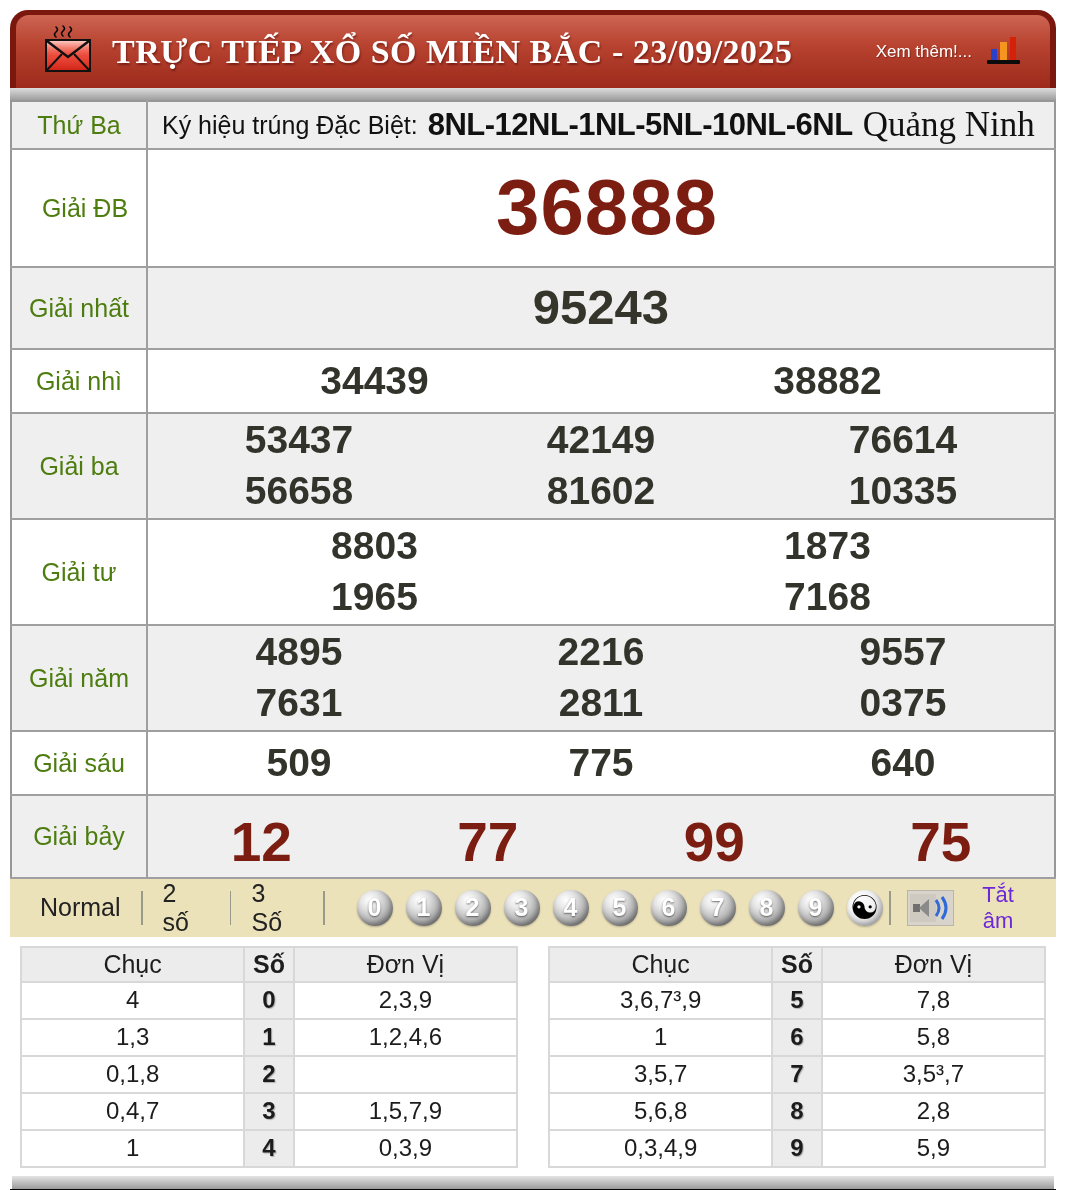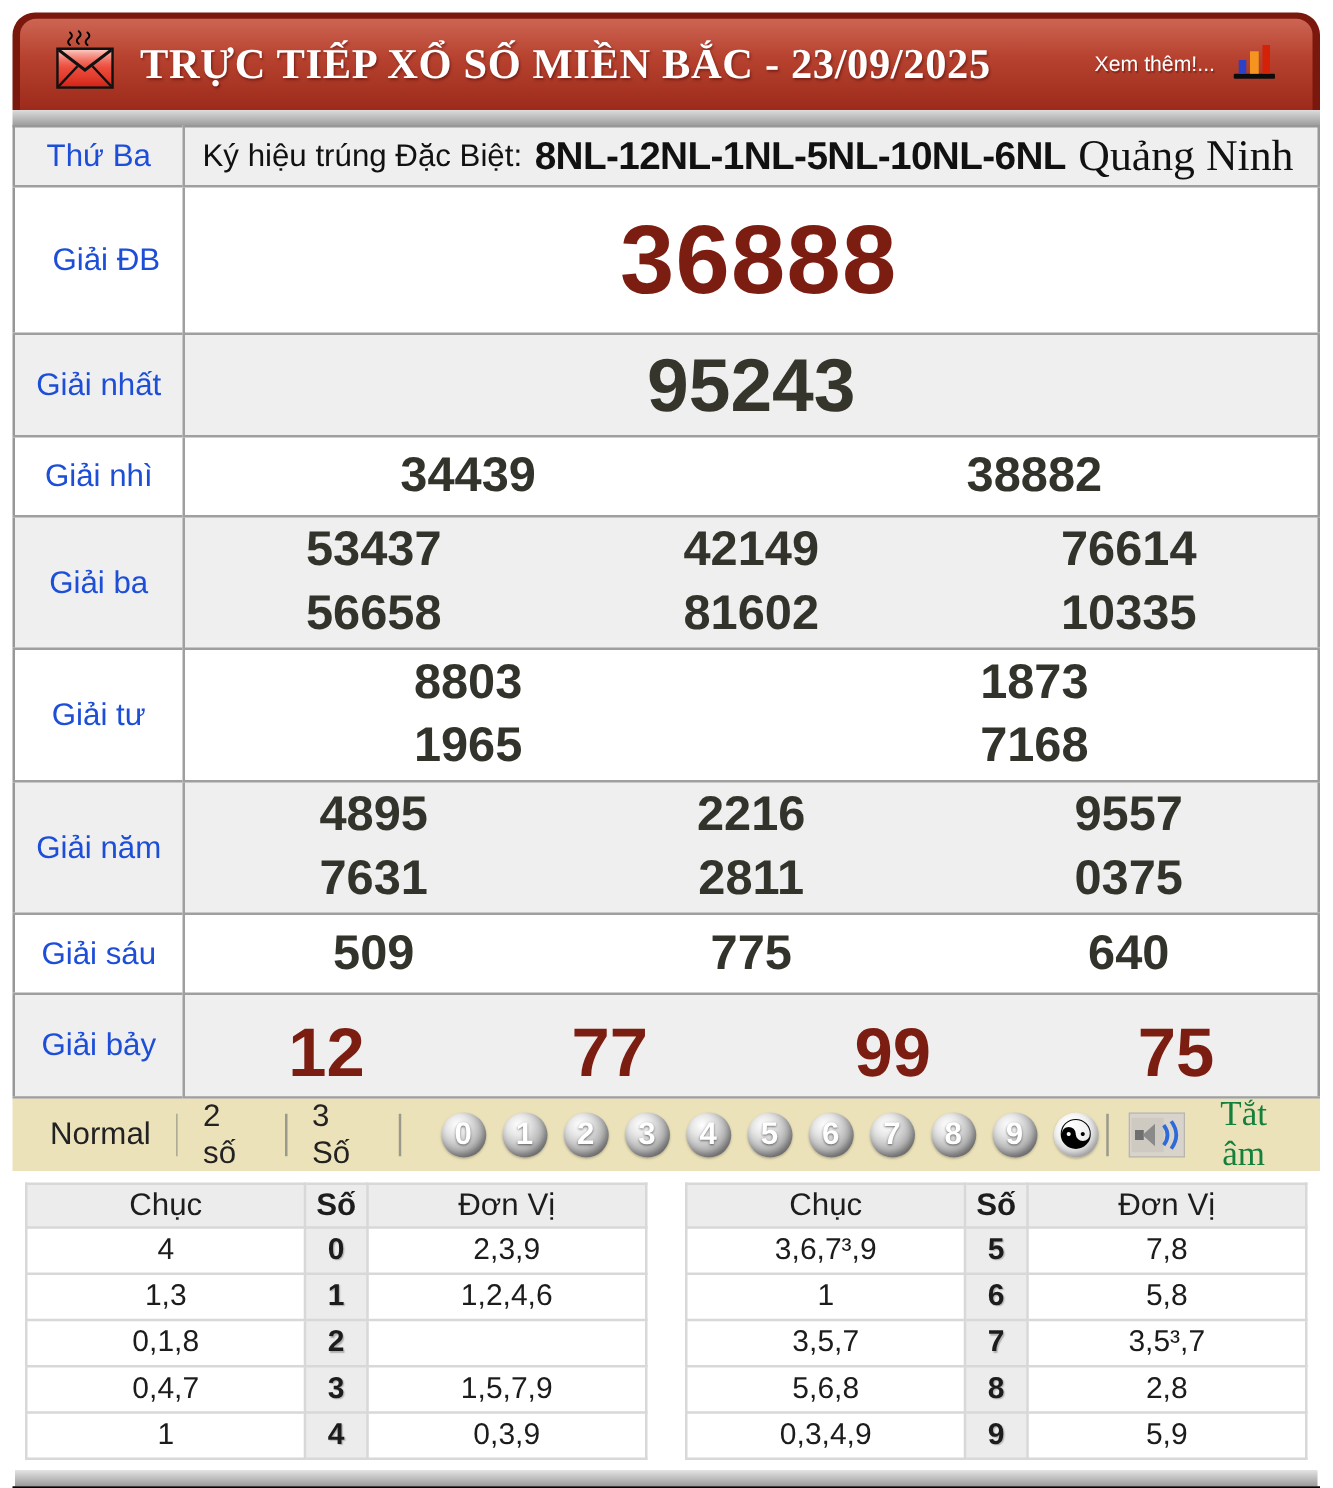--- a/index.html
+++ b/index.html
@@ -15,56 +15,56 @@
     margin-left:16px;text-shadow:1px 2px 2px rgba(60,0,0,.45);letter-spacing:.5px;white-space:nowrap;}
   .hdr-right{margin-left:auto;margin-right:26px;display:flex;align-items:center;gap:12px;}
   .more-link{color:#ffffff;font-size:17px;cursor:pointer;text-shadow:1px 1px 1px rgba(60,0,0,.4);}
   .header-strip{height:12px;background:linear-gradient(#dcdcdc,#9e9e9e);}
 
   
   table.prizes{width:100%;border-collapse:collapse;border:2px solid #979797;table-layout:fixed;}
   table.prizes tr{border-bottom:2px solid #9f9f9f;}
   table.prizes td{padding:0;vertical-align:middle;}
   td.label-cell{width:134px;border-right:2px solid #9f9f9f;text-align:center;
-    font-size:25px;color:#1d4ed8;}
+    font-size:25px;color:#4d7c0f;}
   .bg-gray{background:#efefef;}
   .bg-white{background:#ffffff;}
   tr.info-row td{height:46px;}
   .info-content{display:flex;align-items:center;padding-left:14px;gap:10px;white-space:nowrap;}
   .info-label{font-size:25px;color:#111;}
   .info-codes{font-size:31px;font-weight:bold;color:#111;letter-spacing:-.5px;}
   .info-prov{font-family:"Liberation Serif",serif;font-size:35px;color:#111;}
 
   .num-grid{display:grid;width:100%;align-items:center;justify-items:center;row-gap:2px;}
   .num{font-weight:bold;font-size:39px;color:#32332b;line-height:1.25;}
   tr.style-special td{height:116px;padding-left:12px;}
   tr.style-special .num{font-size:78px;color:#7c1d12;letter-spacing:1px;}
   tr.style-first td{height:80px;}
-  tr.style-first .num{font-size:60px;color:#35352b;}
+  tr.style-first .num{font-size:49px;color:#35352b;}
   tr.single td{height:62px;}
   tr.multi td{height:104px;}
   tr.style-red td{height:74px;}
   tr.style-red .num{font-size:55px;color:#7c1d12;}
 
   
   .toolbar{background:#ece2ba;height:58px;display:flex;align-items:center;padding:0 16px;}
   .mode{font-size:25px;color:#222;padding:0 14px;cursor:pointer;}
   .tdiv{width:2px;height:34px;background:#9a9a8a;margin:0 6px;}
   .balls{display:flex;align-items:center;gap:13px;margin-left:26px;}
   .ball{width:36px;height:36px;border-radius:50%;display:flex;align-items:center;justify-content:center;
     background:radial-gradient(circle at 35% 28%,#ffffff 0%,#e6e6e6 25%,#b4b4b4 58%,#8a8a8a 82%,#9d9d9d 100%);
     box-shadow:inset -2px -3px 5px rgba(0,0,0,.28),0 1px 2px rgba(0,0,0,.25);
     color:#fff;font-weight:bold;font-size:25px;cursor:pointer;text-shadow:0 1px 2px rgba(0,0,0,.55);}
   .ball.yy{background:radial-gradient(circle at 35% 28%,#ffffff 0%,#f2f2f2 40%,#c8c8c8 100%);
     color:#000;font-size:33px;font-weight:normal;text-shadow:none;line-height:1;}
   .right-group{margin-left:auto;display:flex;align-items:center;gap:10px;margin-right:8px;}
   .mute-btn{display:flex;align-items:center;gap:10px;cursor:pointer;background:none;border:none;padding:0;}
   .spk-box{width:46px;height:34px;background:#d8d4cc;border:1px solid #b9b5ad;display:flex;
     align-items:center;justify-content:center;overflow:hidden;}
-  .mute-label{color:#15803d;font-size:28px;font-family:Liberation Serif, serif;}
+  .mute-label{color:#6d28d9;font-size:22px;font-family:Liberation Sans, sans-serif;}
 
   
   .digits-section{background:#ffffff;padding:9px 10px 8px 10px;display:flex;gap:30px;}
   table.digits{flex:1;border-collapse:collapse;border:2px solid #a8a8a8;background:#fff;table-layout:fixed;}
   table.digits th{background:#ececec;font-size:25px;font-weight:normal;color:#1d1d1d;height:31px;
     border:2px solid #d8d8d8;}
   table.digits th.so-head{font-weight:bold;}
   table.digits td{border:2px solid #d8d8d8;text-align:center;font-size:24px;color:#1c1c1c;height:33px;}
   table.digits col.c-chuc{width:45%;} table.digits col.c-so{width:10%;} table.digits col.c-donvi{width:45%;}
   table.digits td.so-col{background:#ececec;font-weight:bold;text-shadow:1px 1px 1px rgba(0,0,0,.25);}

